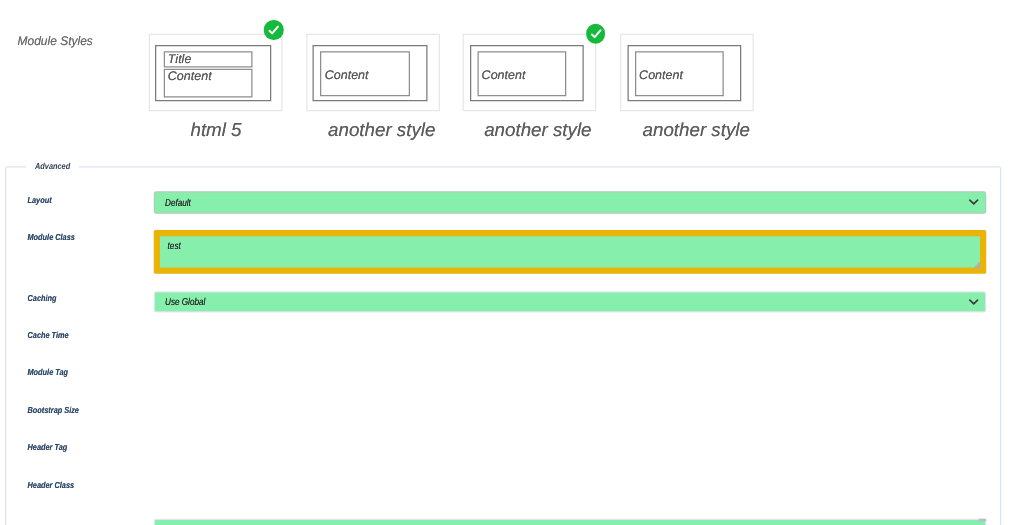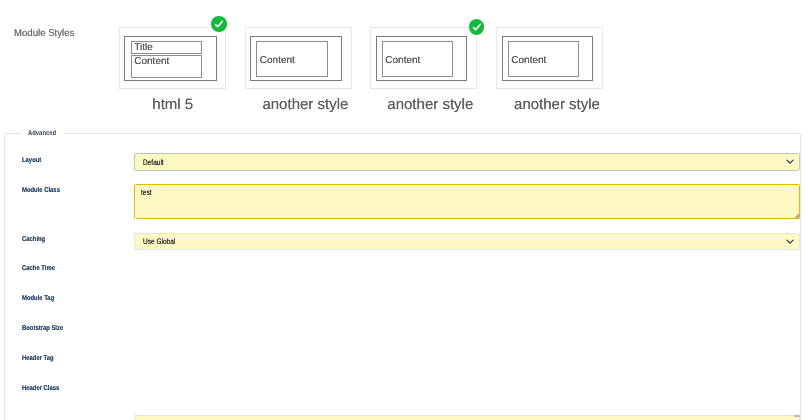--- a/index.html
+++ b/index.html
@@ -1,19 +1,19 @@
 <!DOCTYPE html>
 <html><head>
 <meta charset="utf-8">
 <style>
   html,body{margin:0;padding:0;}
   body{width:808px;height:420px;background:#ffffff;
        font-family:"Liberation Sans",sans-serif;overflow:hidden;
        -webkit-font-smoothing:antialiased;text-rendering:geometricPrecision;}
-  .page{position:relative;width:808px;height:420px;overflow:hidden;}
+  .page{position:relative;width:808px;height:420px;overflow:hidden;font-style:italic;}
   .styles-label,.caption,.ibox span{transform:translateZ(0);}
 
   
   .styles-label{position:absolute;left:14.3px;top:28px;font-size:10px;color:#6a6a6a;
                 text-shadow:0 0 0.4px rgba(106,106,106,0.8);
                 transform:scaleX(0.96) translateZ(0);transform-origin:0 50%;}
 
   .card{position:absolute;top:27px;width:107px;height:61.5px;
         border:1px solid #e7e7e7;background:#fff;box-sizing:border-box;}
   .card.c0{left:119.3px;}
@@ -44,31 +44,31 @@
       border:1px solid #dee4ef;border-top:1px solid #dee4ef;border-radius:2px;
       box-sizing:border-box;background:transparent;}
   .fs-top-mask{position:absolute;left:21.2px;top:130px;width:41.5px;height:6px;background:#fff;}
   .legend{position:absolute;left:28.2px;top:130px;font-size:7px;font-weight:bold;
           color:#2e3d52;transform:scaleX(0.84) translateZ(0);transform-origin:0 50%;}
 
   .lab{position:absolute;left:21.8px;font-size:7px;font-weight:bold;color:#2e4a6b;
        white-space:nowrap;text-shadow:0 0 0.35px rgba(46,74,107,0.75);
        transform:scaleX(0.84) translateZ(0);transform-origin:0 50%;}
 
-  .ctl{position:absolute;left:134px;box-sizing:border-box;background:#fef9c3;}
+  .ctl{position:absolute;left:123px;box-sizing:border-box;background:#86efac;}
 
   .sel{width:666px;height:17.3px;border:1px solid #dfe5f0;border-radius:2px;
        font-size:8px;color:#2f2f2f;}
   .sel .v{position:absolute;left:7.5px;top:3.6px;font-size:8px;color:#2b2b2b;
           text-shadow:0 0 0.35px rgba(43,43,43,0.85);
           transform:scaleX(0.815) translateZ(0);transform-origin:0 50%;}
   .sel.green{border-color:#b4cbb6;}
   .chev{position:absolute;right:4.8px;top:3.2px;}
 
-  .ta{width:666px;height:34.5px;border:1px solid #eab308;border-radius:1.5px;}
+  .ta{width:666px;height:34.5px;border:5px solid #eab308;border-radius:1.5px;}
   .ta .v{position:absolute;left:5.6px;top:3.2px;font-size:8px;color:#2b2b2b;
          text-shadow:0 0 0.35px rgba(43,43,43,0.85);
          transform:scaleX(0.83) translateZ(0);transform-origin:0 50%;}
   .ta .grip{position:absolute;right:0px;bottom:-1.5px;line-height:0;font-size:0;display:block;}
   .grip2{position:absolute;left:658.5px;top:-0.4px;width:6px;height:1.4px;background:#b9bcc4;}
 </style>
 </head>
 <body>
 
 <div class="page">

